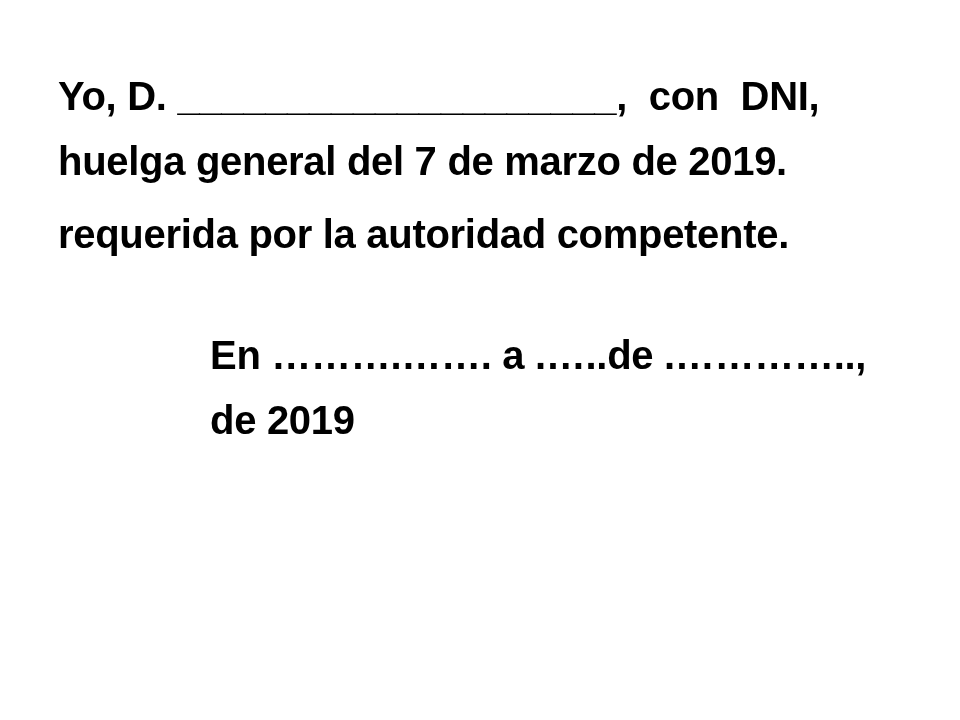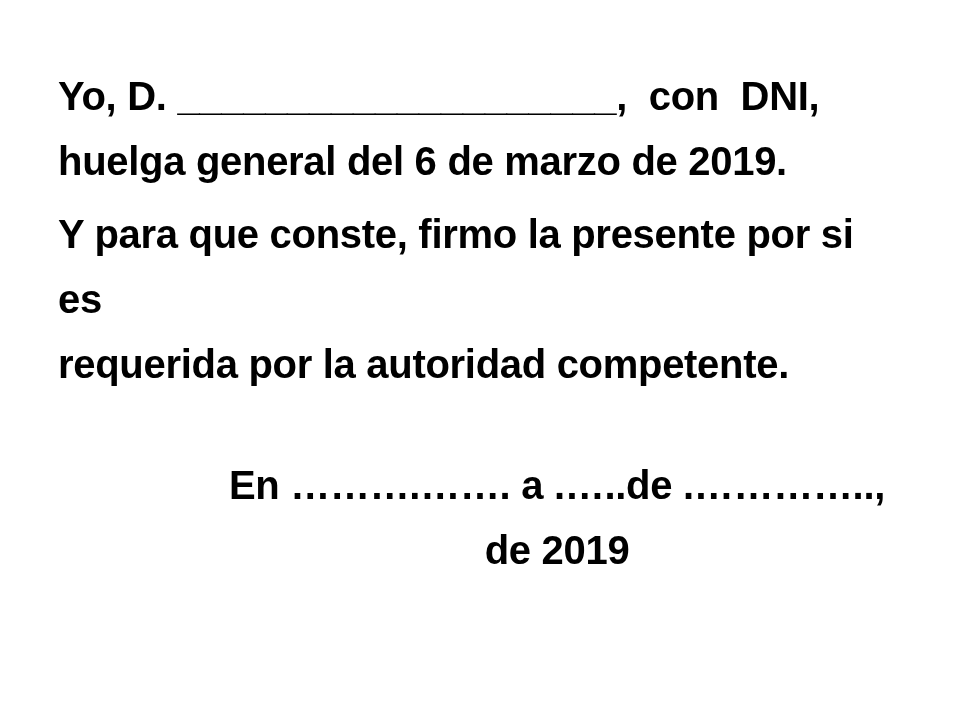--- a/index.html
+++ b/index.html
@@ -32,29 +32,27 @@
   }
   .line {
     white-space: pre-wrap;
     letter-spacing: -0.3px;
   }
   .date-line {
     margin-top: 56px;
     padding-left: 152px;
     white-space: pre-wrap;
     letter-spacing: -0.3px;
-    text-align: center;
   }
 </style>
 </head>
 <body>
 
 <div class="page">
   <div class="para">
     <div class="line">Yo, D. ____________________,  con  DNI,</div>
-    <div class="line">huelga general del 6 de marzo de 2019.</div>
+    <div class="line">huelga general del 7 de marzo de 2019.</div>
   </div>
   <div class="para">
-    <div class="line">Y para que conste, firmo la presente por si es</div>
     <div class="line">requerida por la autoridad competente.</div>
   </div>
   <div class="date-line">En ……….……. a .…..de .………….., de 2019</div>
 </div>
 
 </body></html>

